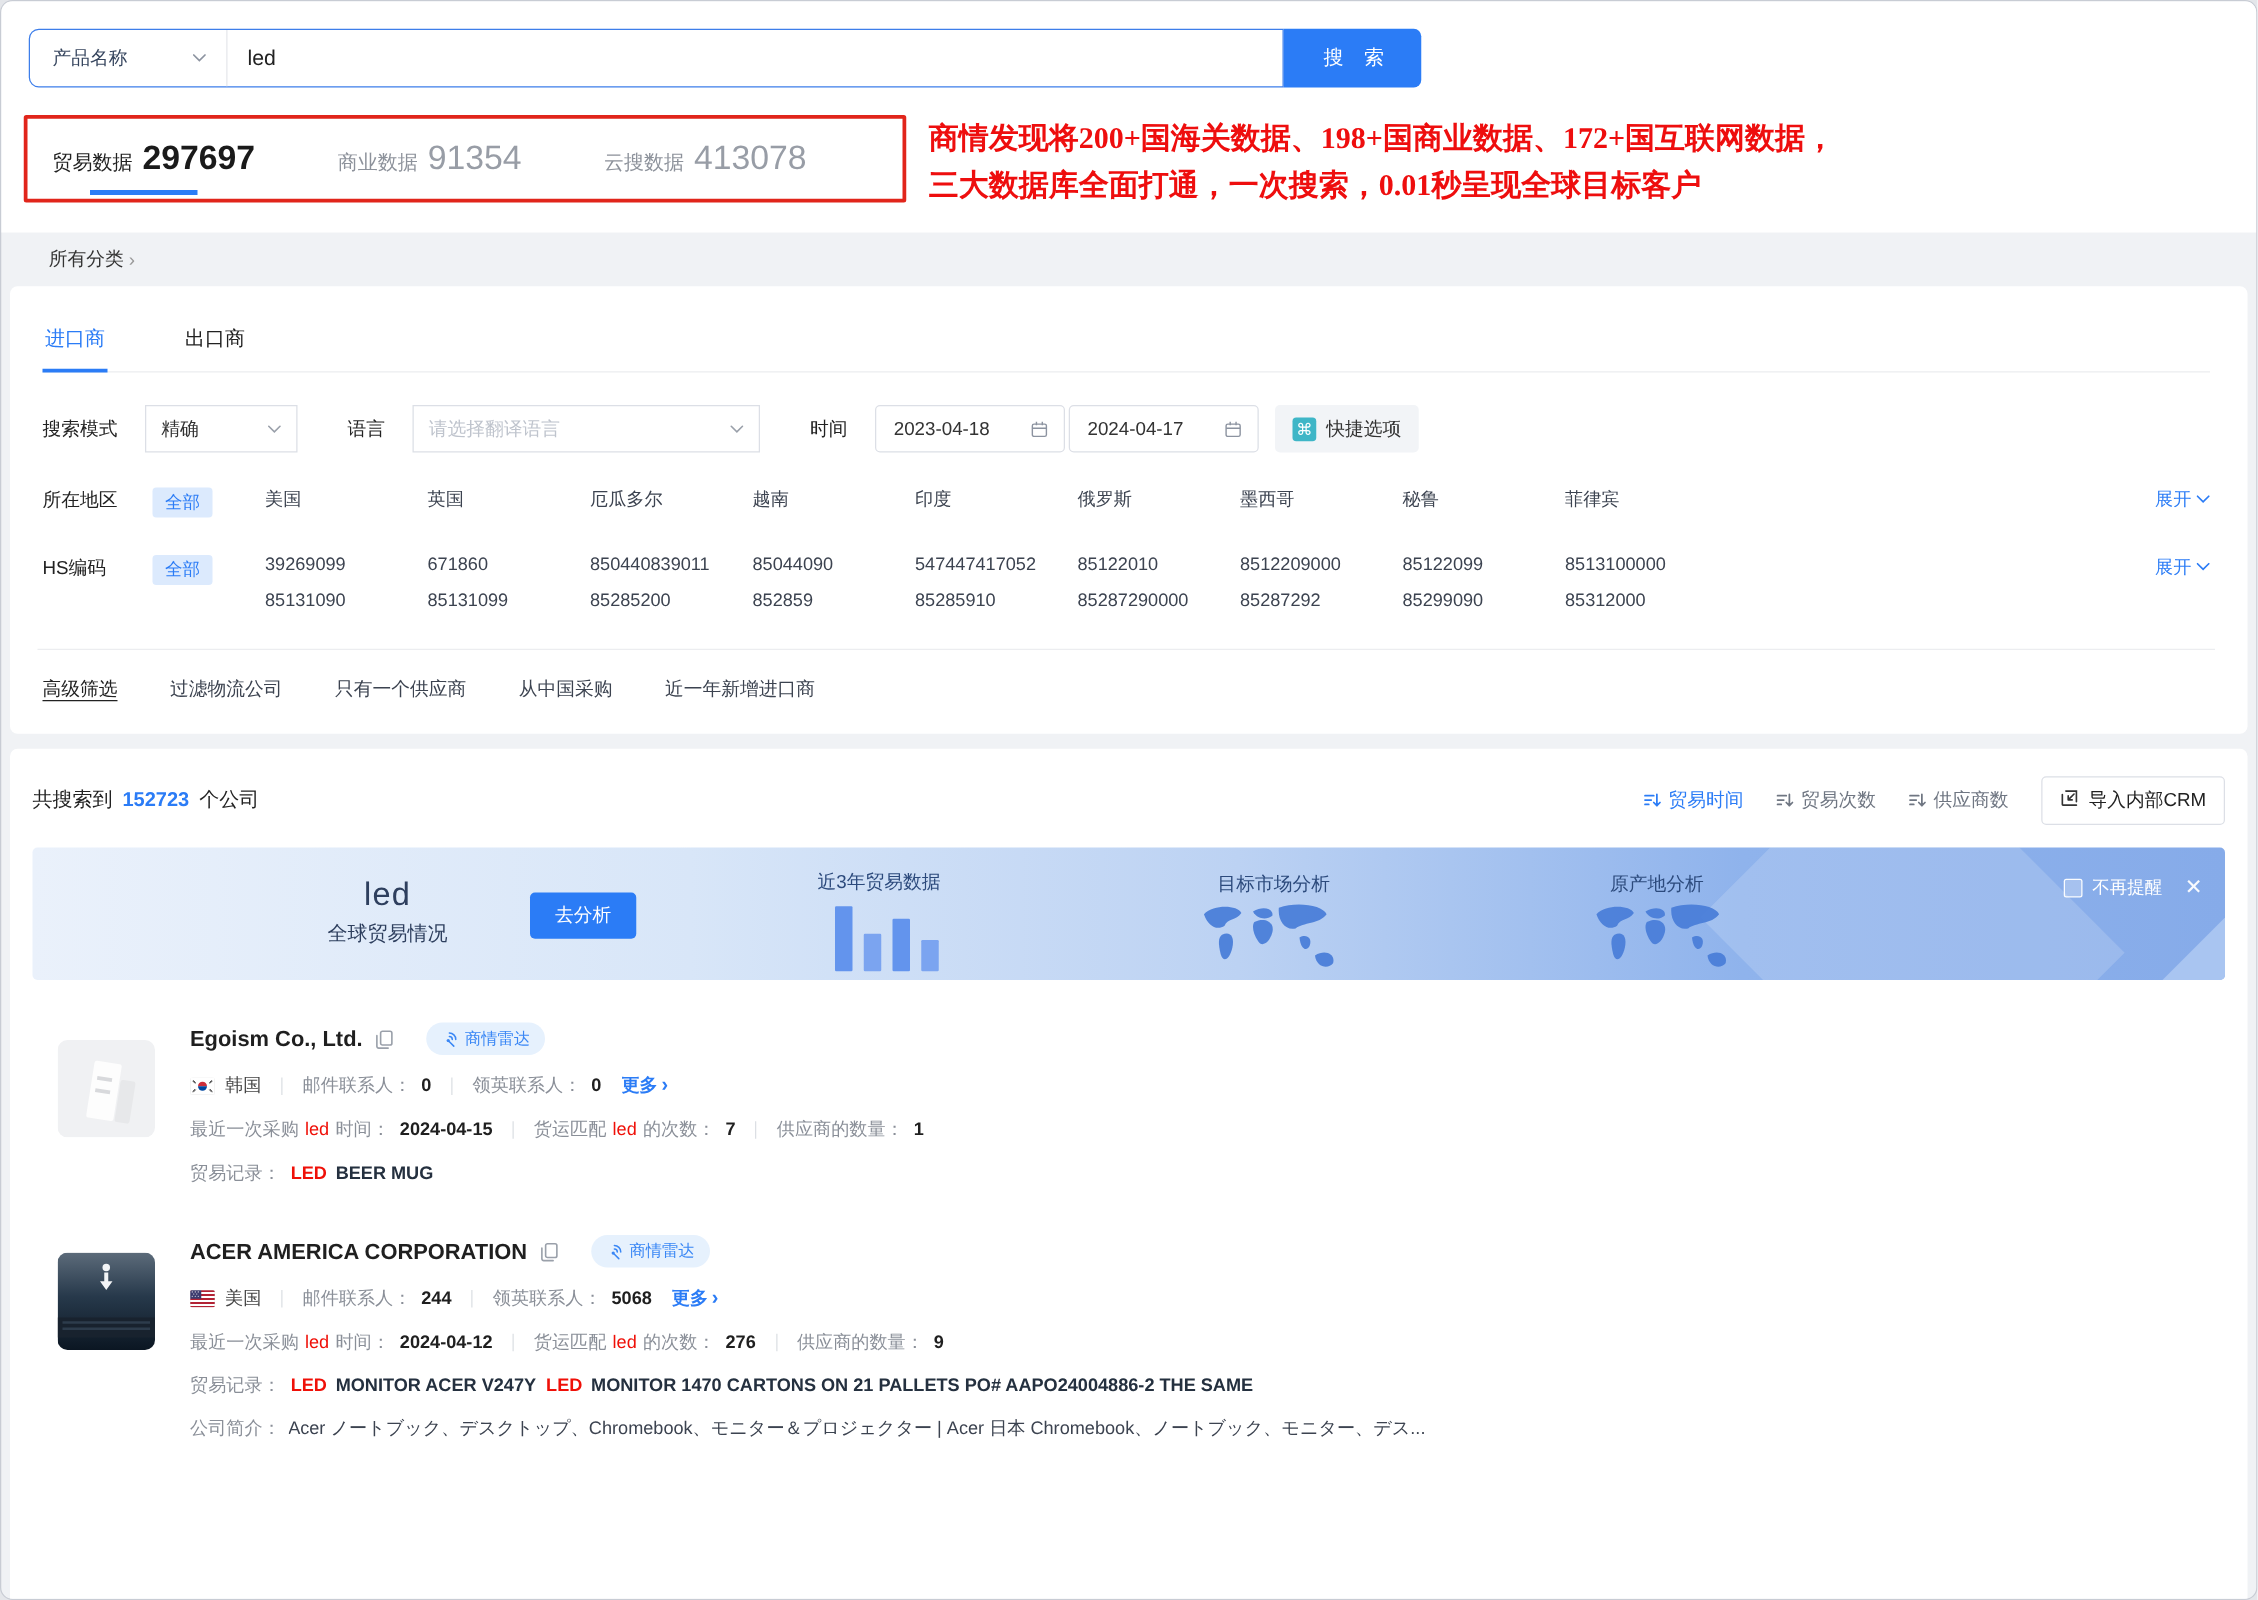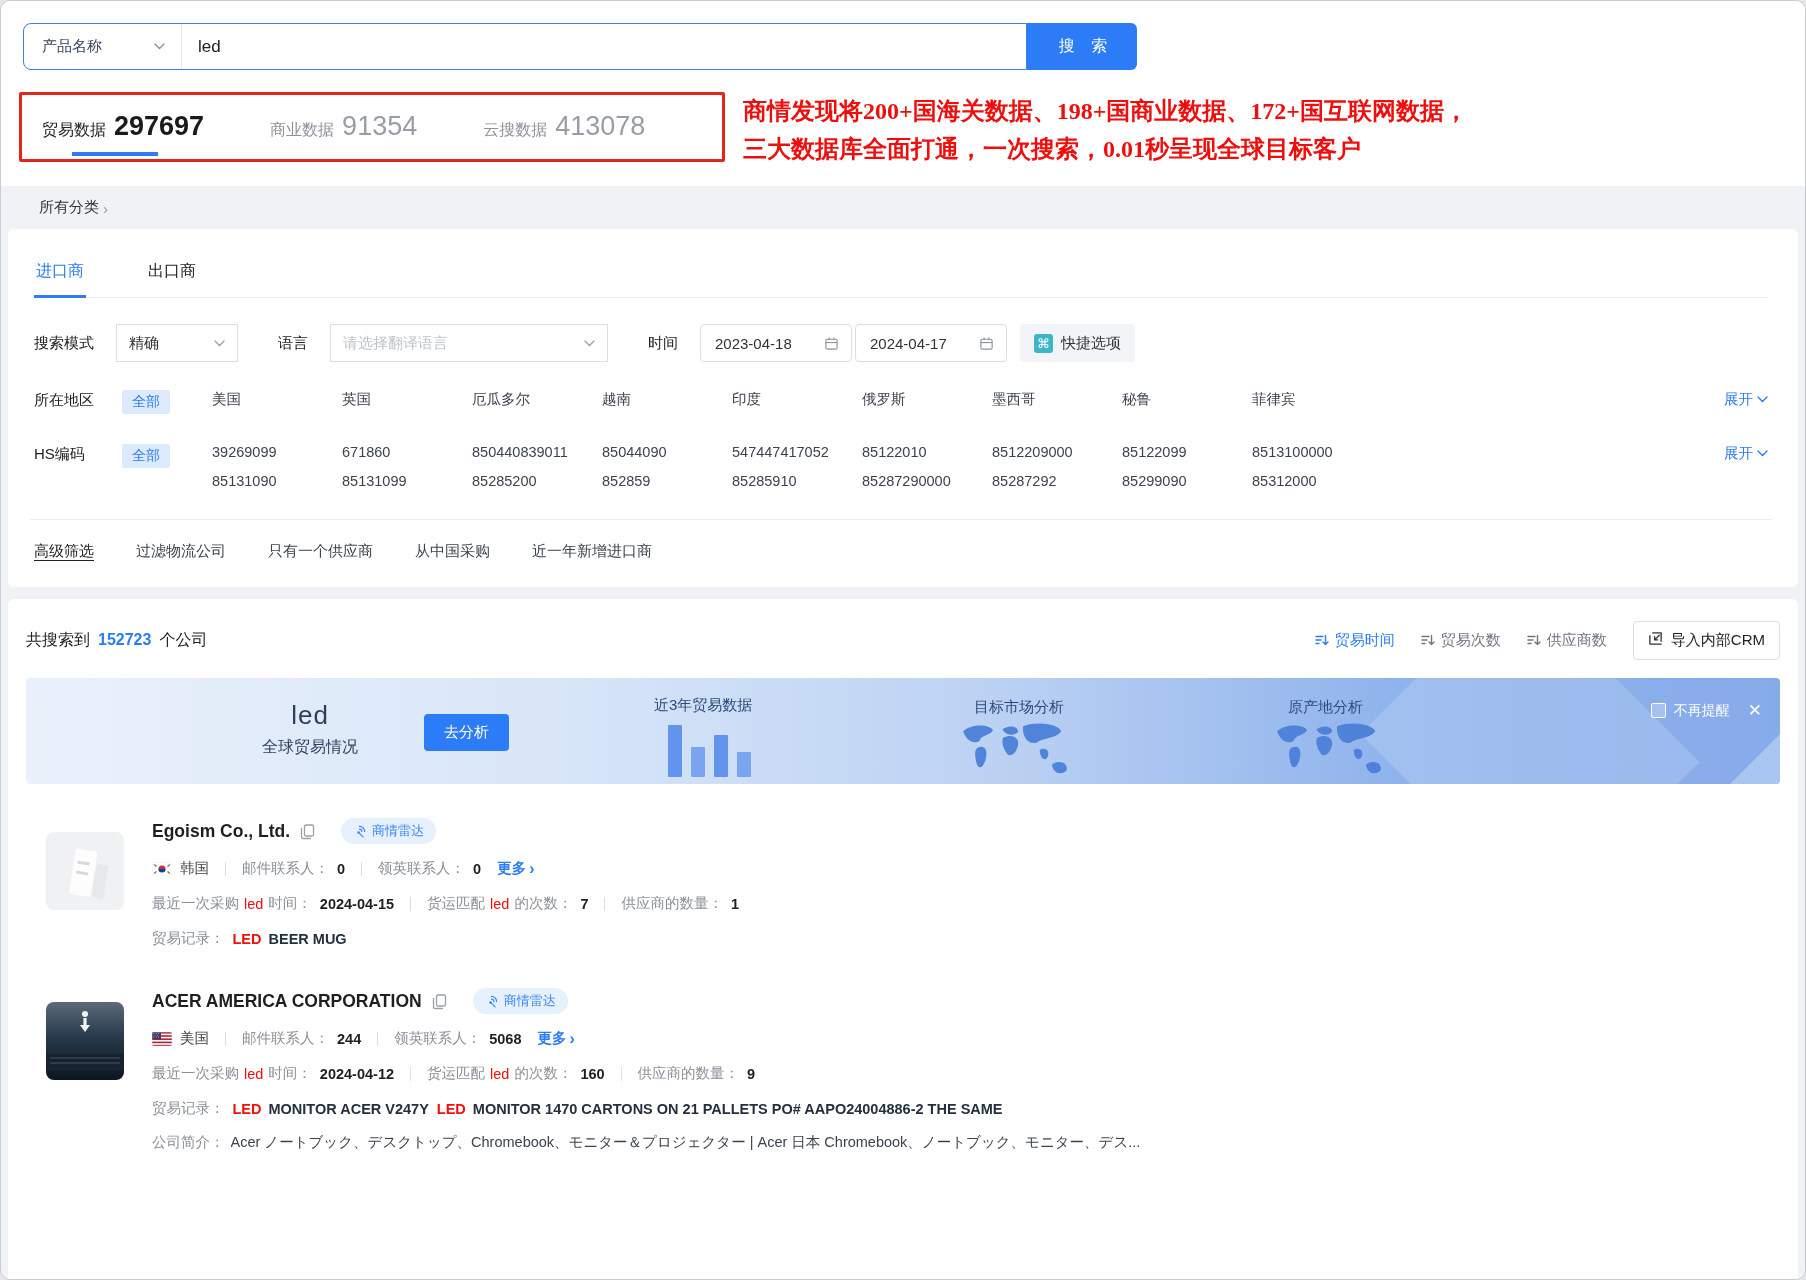--- a/index.html
+++ b/index.html
@@ -532,21 +532,21 @@
         </div>
         <div class="crow stats">
           <span class="mlabel">最近一次采购</span>
           <span class="kw">led</span>
           <span class="mlabel">时间：</span>
           <span class="mval">2024-04-12</span>
           <span class="vsep"></span>
           <span class="mlabel">货运匹配</span>
           <span class="kw">led</span>
           <span class="mlabel">的次数：</span>
-          <span class="mval">160</span>
+          <span class="mval">276</span>
           <span class="vsep"></span>
           <span class="mlabel">供应商的数量：</span>
           <span class="mval">9</span>
         </div>
         <div class="crow record">
           <span class="mlabel">贸易记录：</span>
           <span class="kw bold">LED</span>
           <span class="rval">MONITOR ACER V247Y</span>
           <span class="kw bold">LED</span>
           <span class="rval">MONITOR 1470 CARTONS ON 21 PALLETS PO# AAPO24004886-2 THE SAME</span>

